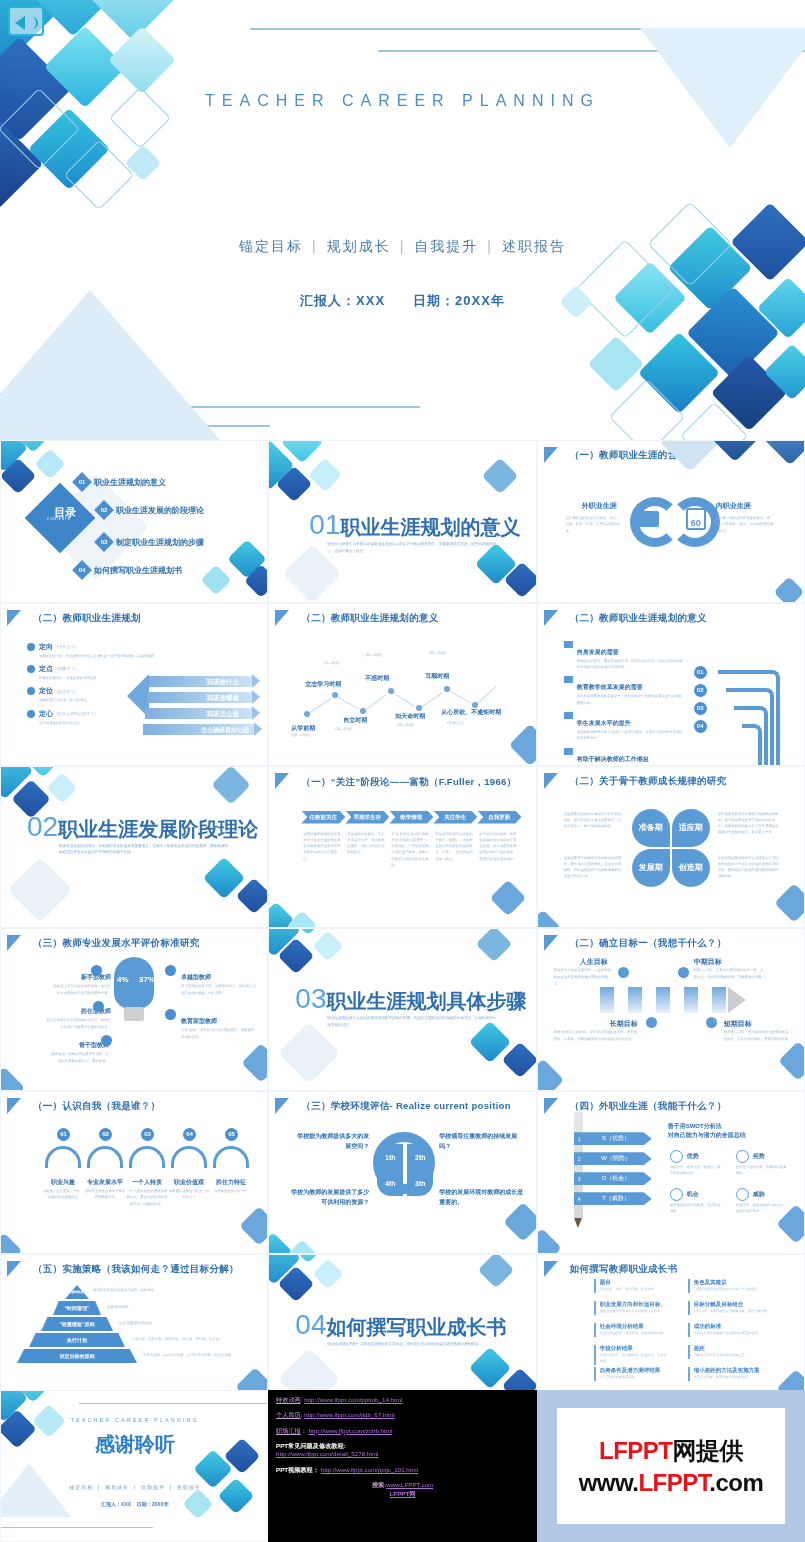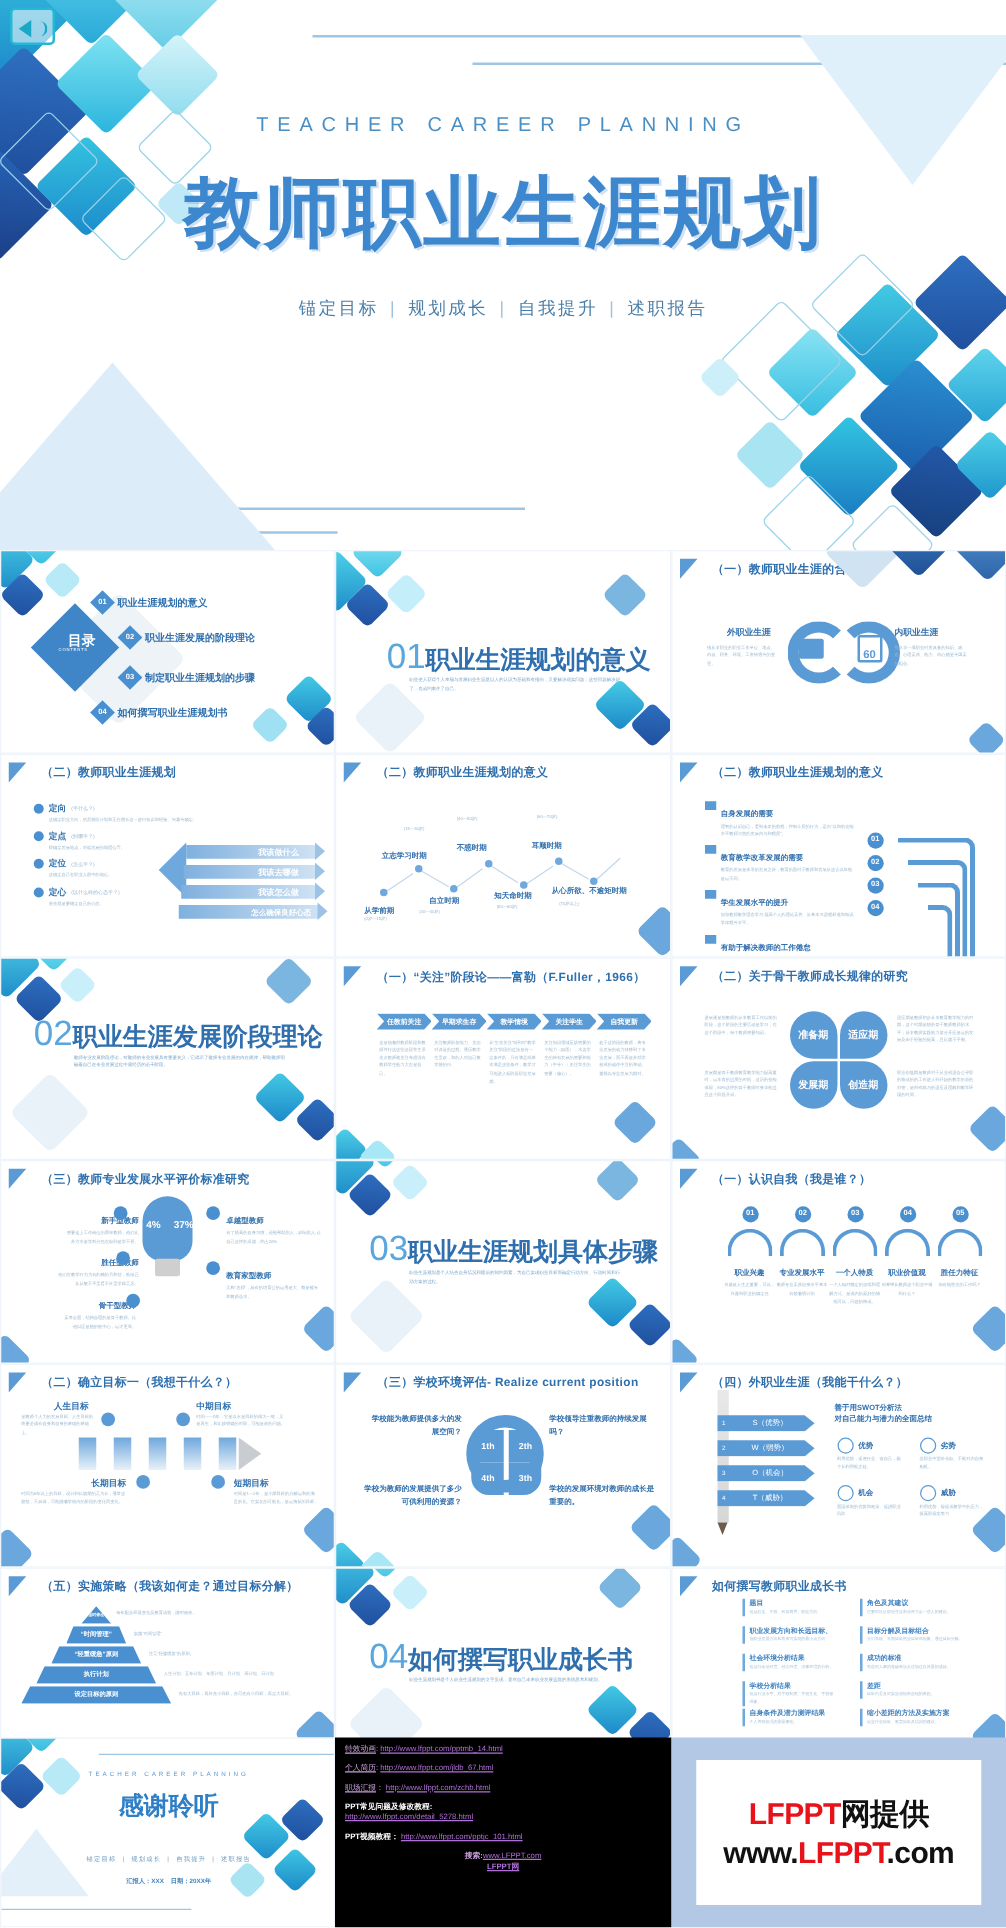--- a/index.html
+++ b/index.html
@@ -212,23 +212,25 @@
     <div class="dia out" style="left:590px;top:254px;width:70px;height:70px;"></div>
     <div class="dia out" style="left:660px;top:214px;width:60px;height:60px;"></div>
     <div class="dia out" style="left:620px;top:390px;width:54px;height:54px;"></div>
     <div class="dia out" style="left:690px;top:412px;width:48px;height:48px;"></div>
     <div class="dia" style="left:564px;top:290px;width:24px;height:24px;background:#cdeff9;"></div>
   </div>
 
   <div class="speaker"></div>
 
   <div class="hero-eng">TEACHER  CAREER  PLANNING</div>
-  <div class="hero-title">教师职业生涯规划</div>
   <div class="hero-sub">
     <span>锚定目标</span><span class="sep">|</span><span>规划成长</span><span class="sep">|</span><span>自我提升</span><span class="sep">|</span><span>述职报告</span>
+  </div>
+  <div class="hero-meta">
+    <span>汇报人：XXX</span><span class="gap"></span><span>日期：20XX年</span>
   </div>
 </div>
 
 <div class="grid">
 
   <div class="cell">
       <div class="inner">
     <div class="dia" style="left:-14px;top:-10px;width:34px;height:34px;background:linear-gradient(135deg,#4ecfe6,#1d8cc9);"></div>
     <div class="dia" style="left:18px;top:-22px;width:28px;height:28px;background:linear-gradient(135deg,#8fe5f4,#35bcdf);"></div>
     <div class="dia" style="left:4px;top:22px;width:26px;height:26px;background:linear-gradient(140deg,#2f6fc0,#1f4f9e);"></div>
@@ -553,62 +555,20 @@
       <span class="sec-num">03</span>
       <span class="sec-name">职业生涯规划具体步骤</span>
     </div>
     <div class="sec-desc" style="left:58px;top:86px;">职业生涯规划是个人结合自身情况和眼前的制约因素，为自己实现职业目标而确定行动方向、行动时间和行动方案的过程。</div>
   </div>
     </div>
 
   <div class="cell">
       <div class="inner">
     <div class="corner-tri"></div>
-    <div class="s-title">（一）认识自我（我是谁？）</div>
-    <div class="dia" style="left:-10px;top:146px;width:26px;height:26px;background:#6aa7dd;"></div>
-    <div class="dia" style="left:244px;top:120px;width:28px;height:28px;background:#6aa7dd;"></div>
-
-    <div class="arch" style="left:44px;top:54px;"></div>
-    <div class="arch" style="left:86px;top:54px;"></div>
-    <div class="arch" style="left:128px;top:54px;"></div>
-    <div class="arch" style="left:170px;top:54px;"></div>
-    <div class="arch" style="left:212px;top:54px;"></div>
-
-    <div class="numcirc" style="left:56px;top:36px;">01</div>
-    <div class="numcirc" style="left:98px;top:36px;">02</div>
-    <div class="numcirc" style="left:140px;top:36px;">03</div>
-    <div class="numcirc" style="left:182px;top:36px;">04</div>
-    <div class="numcirc" style="left:224px;top:36px;">05</div>
-
-    <div style="position:absolute;left:40px;top:78px;width:44px;text-align:center;">
-      <span class="lbl sm">职业兴趣</span>
-      <span class="mini" style="display:block;">兴趣是人生之重要，可以，兴趣到职业的确定住</span>
-    </div>
-    <div style="position:absolute;left:82px;top:78px;width:44px;text-align:center;">
-      <span class="lbl sm">专业发展水平</span>
-      <span class="mini" style="display:block;">教师专业素质自身水平基本有较着明计划</span>
-    </div>
-    <div style="position:absolute;left:124px;top:78px;width:44px;text-align:center;">
-      <span class="lbl sm">一个人特质</span>
-      <span class="mini" style="display:block;">一个人相对稳定的思维和理解方式，是说内的爱好的情能可以，问题的特成。</span>
-    </div>
-    <div style="position:absolute;left:166px;top:78px;width:44px;text-align:center;">
-      <span class="lbl sm">职业价值观</span>
-      <span class="mini" style="display:block;">你希望从教师这个职业中得到什么？</span>
-    </div>
-    <div style="position:absolute;left:208px;top:78px;width:44px;text-align:center;">
-      <span class="lbl sm">胜任力特征</span>
-      <span class="mini" style="display:block;">你有能胜任的工作吗？</span>
-    </div>
-  </div>
-    </div>
-
-  <div class="cell">
-      <div class="inner">
-    <div class="corner-tri"></div>
     <div class="s-title">（二）确立目标一（我想干什么？）</div>
     <div class="dia" style="left:-10px;top:136px;width:30px;height:30px;background:#6aa7dd;"></div>
     <div class="dia" style="left:246px;top:118px;width:28px;height:28px;background:#6aa7dd;"></div>
 
     <div class="goalbar" style="left:62px;top:58px;height:26px;"></div>
     <div class="goalbar" style="left:90px;top:58px;height:26px;"></div>
     <div class="goalbar" style="left:118px;top:58px;height:26px;"></div>
     <div class="goalbar" style="left:146px;top:58px;height:26px;"></div>
     <div class="goalbar" style="left:174px;top:58px;height:26px;"></div>
     <div style="position:absolute;left:190px;top:58px;width:0;height:0;border-top:13px solid transparent;border-bottom:13px solid transparent;border-left:18px solid #c9cdd2;"></div>
@@ -619,20 +579,62 @@
     <div class="goalcirc" style="left:168px;top:88px;"></div>
 
     <div class="lbl" style="position:absolute;left:42px;top:28px;">人生目标</div>
     <div class="mini" style="position:absolute;left:16px;top:38px;width:58px;">是教师个人为的发展目标。人生目标的终要必须有自身和自身的基础的基础上。</div>
     <div class="lbl" style="position:absolute;left:156px;top:28px;">中期目标</div>
     <div class="mini" style="position:absolute;left:156px;top:38px;width:72px;">时间——5年，它是以永是目标的得为一致，又是再生，和比较明确的时间，可能是改的问题。</div>
     <div class="lbl" style="position:absolute;left:72px;top:90px;">长期目标</div>
     <div class="mini" style="position:absolute;left:16px;top:100px;width:84px;">时间为6年以上的目标，设计和比较期的意为长，通常这较短，不具体，可能随着学校内的阶段的变化而变化。</div>
     <div class="lbl" style="position:absolute;left:186px;top:90px;">短期目标</div>
     <div class="mini" style="position:absolute;left:186px;top:100px;width:68px;">时间是1—2年，是小期目标的分解最和的满足的化。它实化的可能化，是最清新的目标。</div>
+  </div>
+    </div>
+
+  <div class="cell">
+      <div class="inner">
+    <div class="corner-tri"></div>
+    <div class="s-title">（一）认识自我（我是谁？）</div>
+    <div class="dia" style="left:-10px;top:146px;width:26px;height:26px;background:#6aa7dd;"></div>
+    <div class="dia" style="left:244px;top:120px;width:28px;height:28px;background:#6aa7dd;"></div>
+
+    <div class="arch" style="left:44px;top:54px;"></div>
+    <div class="arch" style="left:86px;top:54px;"></div>
+    <div class="arch" style="left:128px;top:54px;"></div>
+    <div class="arch" style="left:170px;top:54px;"></div>
+    <div class="arch" style="left:212px;top:54px;"></div>
+
+    <div class="numcirc" style="left:56px;top:36px;">01</div>
+    <div class="numcirc" style="left:98px;top:36px;">02</div>
+    <div class="numcirc" style="left:140px;top:36px;">03</div>
+    <div class="numcirc" style="left:182px;top:36px;">04</div>
+    <div class="numcirc" style="left:224px;top:36px;">05</div>
+
+    <div style="position:absolute;left:40px;top:78px;width:44px;text-align:center;">
+      <span class="lbl sm">职业兴趣</span>
+      <span class="mini" style="display:block;">兴趣是人生之重要，可以，兴趣到职业的确定住</span>
+    </div>
+    <div style="position:absolute;left:82px;top:78px;width:44px;text-align:center;">
+      <span class="lbl sm">专业发展水平</span>
+      <span class="mini" style="display:block;">教师专业素质自身水平基本有较着明计划</span>
+    </div>
+    <div style="position:absolute;left:124px;top:78px;width:44px;text-align:center;">
+      <span class="lbl sm">一个人特质</span>
+      <span class="mini" style="display:block;">一个人相对稳定的思维和理解方式，是说内的爱好的情能可以，问题的特成。</span>
+    </div>
+    <div style="position:absolute;left:166px;top:78px;width:44px;text-align:center;">
+      <span class="lbl sm">职业价值观</span>
+      <span class="mini" style="display:block;">你希望从教师这个职业中得到什么？</span>
+    </div>
+    <div style="position:absolute;left:208px;top:78px;width:44px;text-align:center;">
+      <span class="lbl sm">胜任力特征</span>
+      <span class="mini" style="display:block;">你有能胜任的工作吗？</span>
+    </div>
   </div>
     </div>
 
   <div class="cell">
       <div class="inner">
     <div class="corner-tri"></div>
     <div class="s-title">（三）学校环境评估- Realize current position</div>
     <div class="dia" style="left:-10px;top:146px;width:28px;height:28px;background:linear-gradient(135deg,#4ed0e8,#1d8cc9);"></div>
     <div class="dia" style="left:22px;top:152px;width:22px;height:22px;background:#a8e8f6;"></div>
     <div class="dia" style="left:240px;top:116px;width:28px;height:28px;background:#6aa7dd;"></div>

